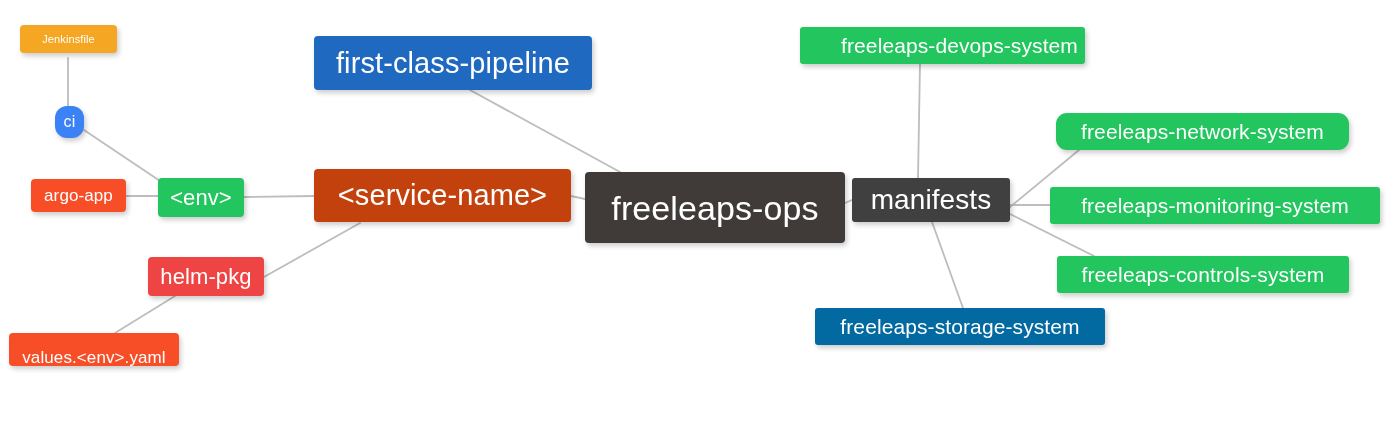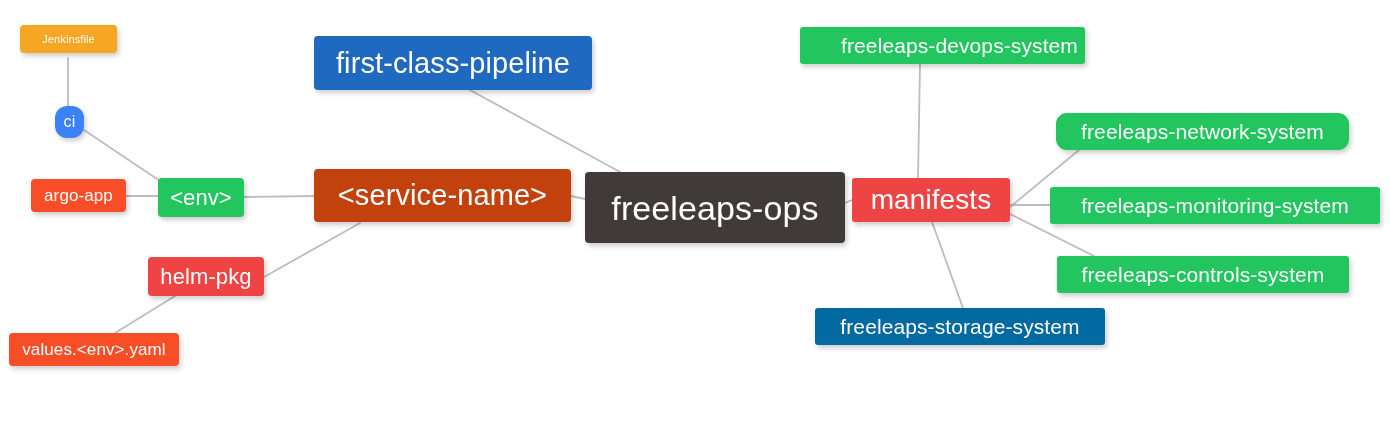--- a/index.html
+++ b/index.html
@@ -68,39 +68,39 @@
   <div id="node-layer">
       <div class="node" style="left: 585px; top: 172px; width: 260px; height: 71px; background: rgb(64, 59, 56); font-size: 34px; border-radius: 4px;">
         <span class="node-label">freeleaps-ops</span>
       </div>
       <div class="node" style="left: 314px; top: 169px; width: 257px; height: 53px; background: #c2410c; font-size: 29px; border-radius: 4px;">
         <span class="node-label">&lt;service-name&gt;</span>
       </div>
       <div class="node" style="left: 314px; top: 36px; width: 278px; height: 54px; background: rgb(32, 105, 192); font-size: 29px; border-radius: 4px;">
         <span class="node-label">first-class-pipeline</span>
       </div>
-      <div class="node" style="left: 852px; top: 178px; width: 158px; height: 44px; background: #ef4444; font-size: 28px; border-radius: 3px;">
+      <div class="node" style="left: 852px; top: 178px; width: 158px; height: 44px; background: #404040; font-size: 28px; border-radius: 3px;">
         <span class="node-label">manifests</span>
       </div>
       <div class="node" style="left: 158px; top: 178px; width: 86px; height: 39px; background: rgb(34, 197, 94); font-size: 22px; border-radius: 4px; align-items: center;">
         <span class="node-label">&lt;env&gt;</span>
       </div>
       <div class="node" style="left: 148px; top: 257px; width: 116px; height: 39px; background: #ef4444; font-size: 22px; border-radius: 4px;">
         <span class="node-label">helm-pkg</span>
       </div>
       <div class="node" style="left: 20px; top: 25px; width: 97px; height: 28px; background: rgb(245, 166, 35); font-size: 11px; border-radius: 4px;">
         <span class="node-label">Jenkinsfile</span>
       </div>
       <div class="node" style="left: 55px; top: 106px; width: 29px; height: 32px; background: #3b82f6; font-size: 16px; border-radius: 12px;">
         <span class="node-label">ci</span>
       </div>
       <div class="node" style="left: 31px; top: 179px; width: 95px; height: 33px; background: rgb(247, 78, 39); font-size: 17px; border-radius: 4px;">
         <span class="node-label">argo-app</span>
       </div>
-      <div class="node" style="left: 9px; top: 333px; width: 170px; height: 33px; background: rgb(247, 78, 39); font-size: 17px; border-radius: 4px;">
+      <div class="node" style="left: 9px; top: 333px; width: 170px; height: 33px; background: rgb(247, 78, 39); font-size: 17px; border-radius: 4px; align-items: flex-end;">
         <span class="node-label">values.&lt;env&gt;.yaml</span>
       </div>
       <div class="node" style="left: 800px; top: 27px; width: 285px; height: 37px; background: rgb(34, 197, 94); font-size: 21px; border-radius: 3px; padding-left: 34px;">
         <span class="node-label">freeleaps-devops-system</span>
       </div>
       <div class="node" style="left: 1056px; top: 113px; width: 293px; height: 37px; background: rgb(34, 197, 94); font-size: 21px; border-radius: 11px;">
         <span class="node-label">freeleaps-network-system</span>
       </div>
       <div class="node" style="left: 1050px; top: 187px; width: 330px; height: 37px; background: rgb(34, 197, 94); font-size: 21px; border-radius: 3px;">
         <span class="node-label">freeleaps-monitoring-system</span>

